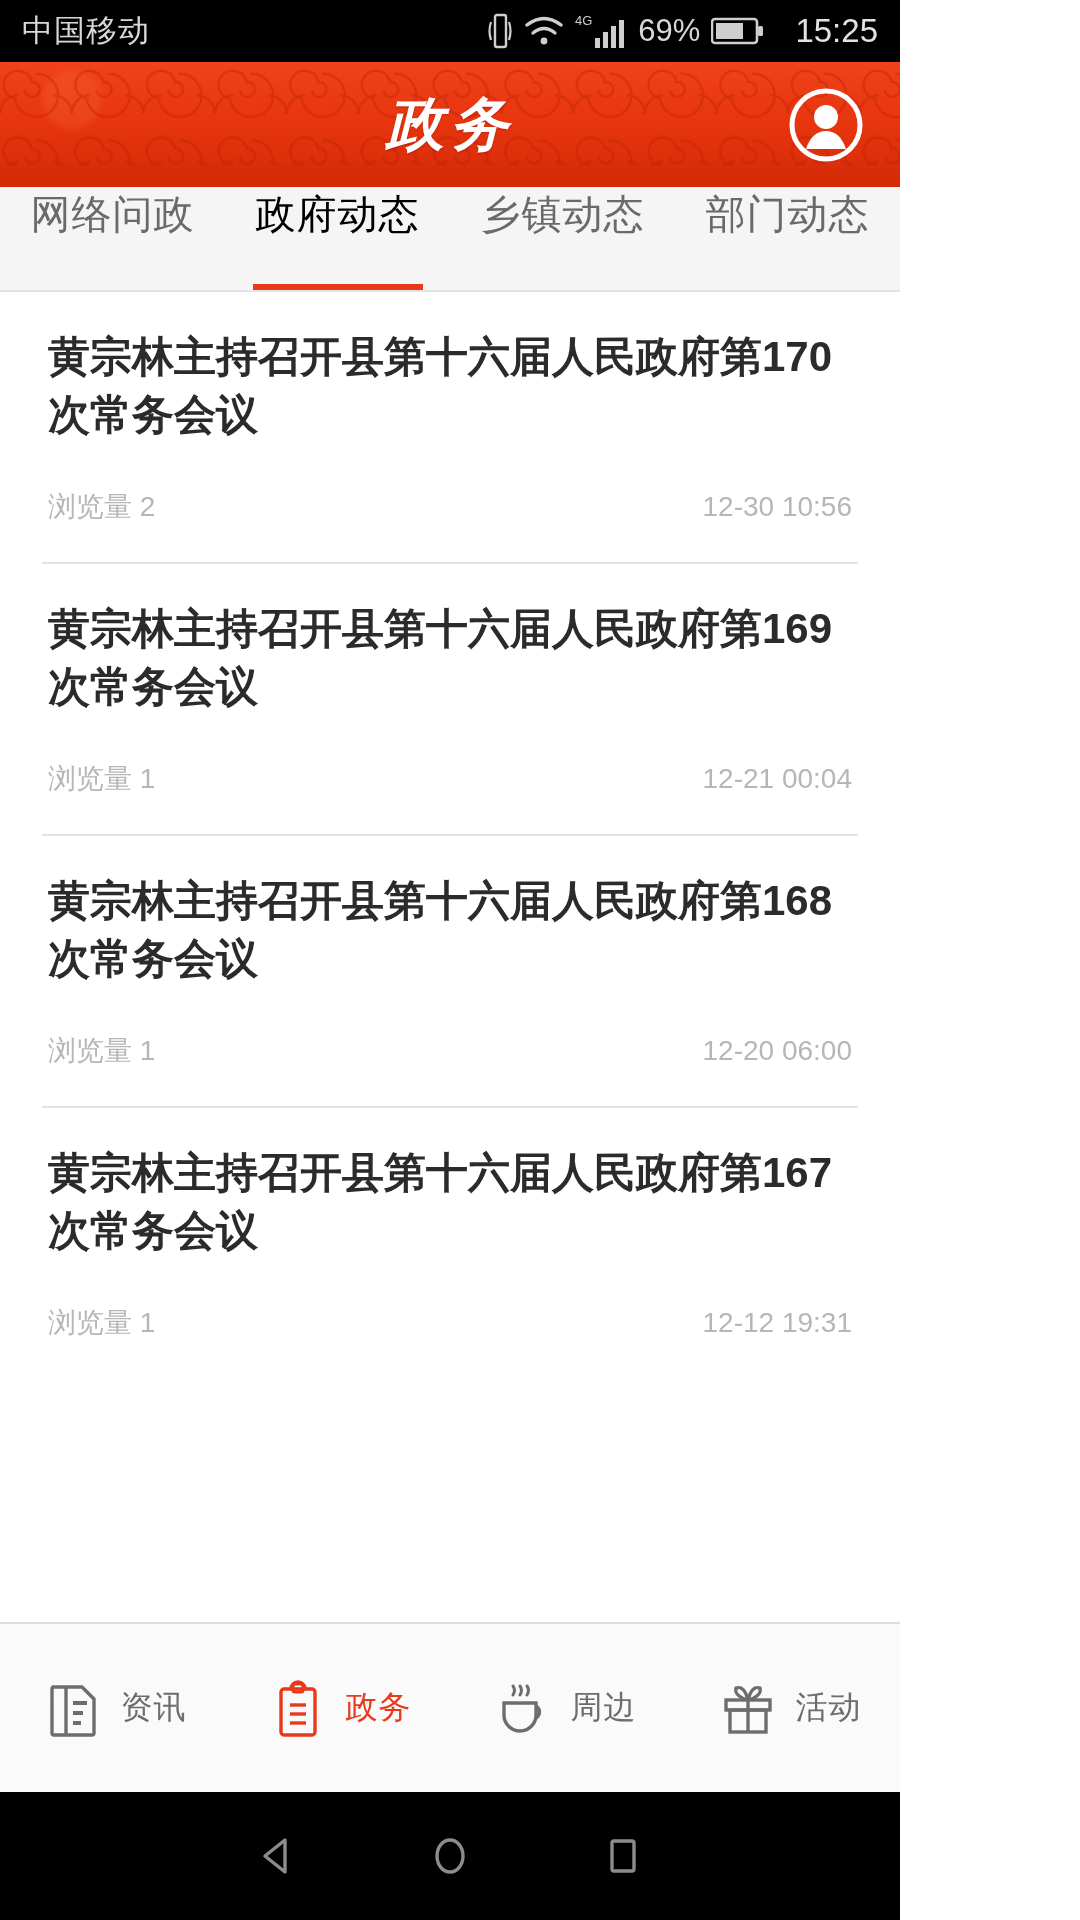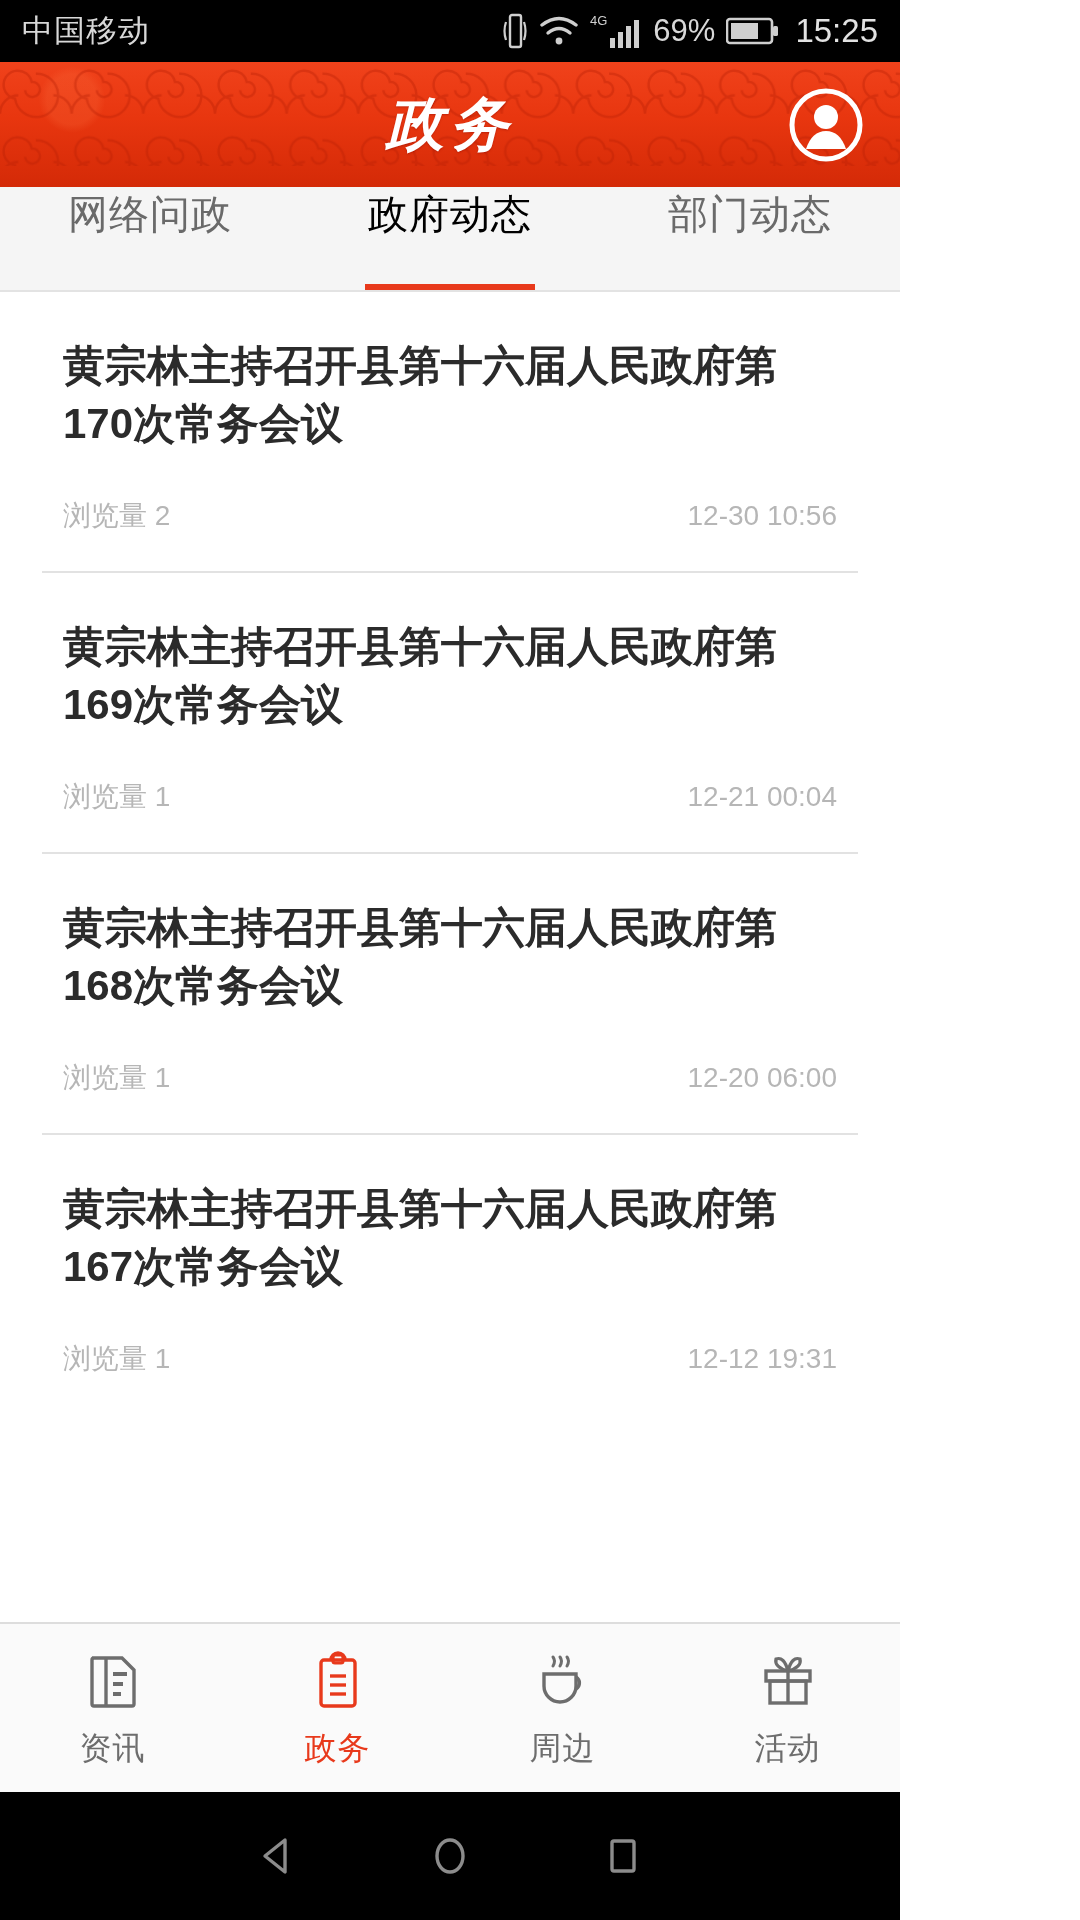--- a/index.html
+++ b/index.html
@@ -13,21 +13,21 @@
   
   .statusbar {
     height:62px; background:#000; color:#d6d6d6;
     display:flex; align-items:center; justify-content:space-between;
     padding:0 22px; flex:0 0 62px;
   }
   .sb-carrier { font-size:31px; letter-spacing:1px; color:#d8d8d8; }
   .sb-right { display:flex; align-items:center; gap:11px; }
   .sb-icon { display:flex; align-items:center; }
   .sb-batt-pct { font-size:31px; color:#d8d8d8; letter-spacing:0px; }
-  .sb-time { font-size:33px; color:#e2e2e2; margin-left:4px; letter-spacing:0px; }
+  .sb-time { font-size:33px; color:#e2e2e2; margin-left:19px; letter-spacing:0px; }
 
   
   .header {
     position:relative; flex:0 0 125px; height:125px;
     background:
       radial-gradient(circle at 8% 30%, rgba(255,120,70,.20) 0 3%, rgba(0,0,0,0) 4%),
       linear-gradient(180deg,#f0421b 0%,#e8360f 45%,#d42a07 100%);
     overflow:hidden;
     display:flex; align-items:center; justify-content:center;
   }
@@ -56,39 +56,39 @@
   .tab-label { font-size:40px; color:#6a6a6a; letter-spacing:1px; }
   .tab.active .tab-label { color:#000000; }
   .tab-underline {
     position:absolute; bottom:0; left:50%; transform:translateX(-50%);
     width:170px; height:6px; background:#e8391b; display:none;
   }
   .tab.active .tab-underline { display:block; }
 
   
   .list { flex:1 1 auto; background:#fff; overflow:hidden; }
-  .news-item { padding:0 63px;margin-top:9px; }
+  .news-item { padding:0 48px; }
   .news-title {
     font-size:42px; line-height:1.38; color:#2b2b2b; font-weight:700;
     padding-top:36px; letter-spacing:0px;
   }
   .news-meta {
     display:flex; justify-content:space-between; align-items:baseline;
     padding-top:44px; padding-bottom:36px;
   }
   .news-views, .news-time { font-size:28px; color:#b6b6b6; letter-spacing:0px; }
   .news-divider { height:2px; background:#e2e2e2; margin:0 42px; }
 
   
   .bottomnav {
     flex:0 0 170px; height:170px; background:#fafafa;
     border-top:2px solid #dddddd; display:flex; align-items:center;
   }
   .nav-item {
-    flex:1; display:flex; flex-direction:column;
+    flex:1; display:flex; flex-direction:row;
     align-items:center; justify-content:center; gap:14px;
   }
   .nav-icon { width:68px; height:68px; display:flex; align-items:center; justify-content:center; }
   .nav-label { font-size:32px; color:#6d6d6d; letter-spacing:1px; }
   .nav-item.active .nav-label { color:#e8391b; }
 
   
   .androidnav {
     flex:0 0 128px; height:128px; background:#000;
     display:flex; align-items:center; justify-content:space-around;
@@ -164,20 +164,24 @@
   <div class="tabs">
     <div class="tab">
       <span class="tab-label">网络问政</span>
 
     </div>
     <div class="tab active">
       <span class="tab-label">政府动态</span>
       <span class="tab-underline"></span>
     </div>
     <div class="tab">
+      <span class="tab-label">乡镇动态</span>
+
+    </div>
+    <div class="tab">
       <span class="tab-label">部门动态</span>
 
     </div>
   </div>
 
   <div class="list">
 
     <div class="news-item">
       <div class="news-title">黄宗林主持召开县第十六届人民政府第170次常务会议</div>
       <div class="news-meta">

